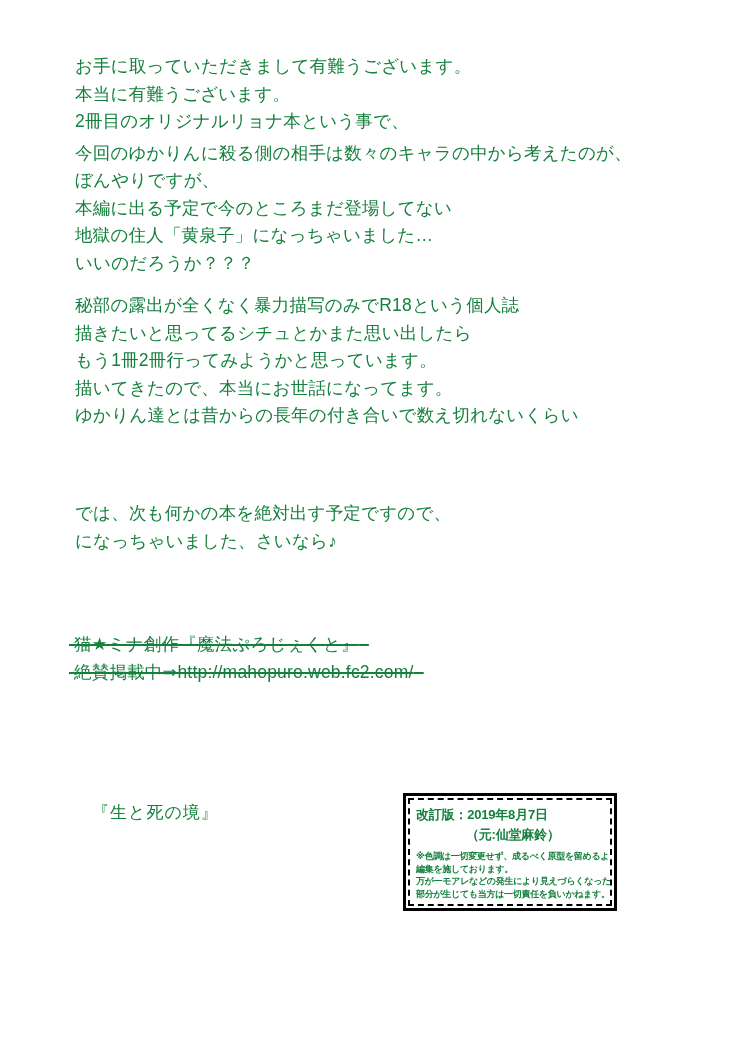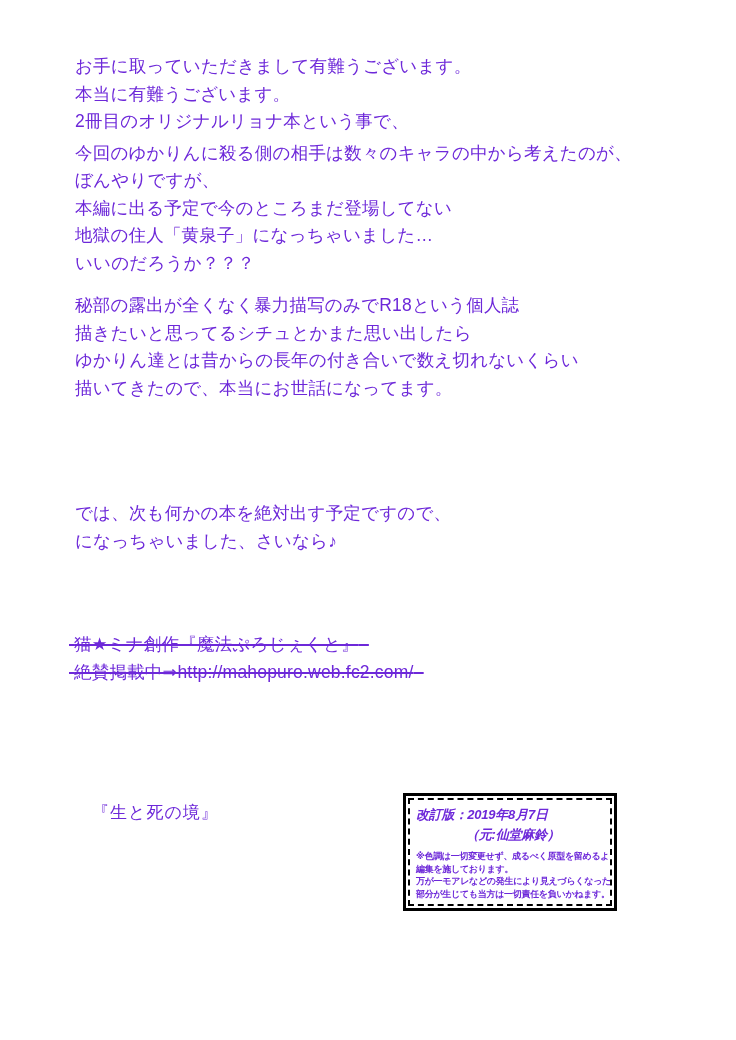--- a/index.html
+++ b/index.html
@@ -5,21 +5,21 @@
   html, body {
     margin: 0;
     padding: 0;
     background: #ffffff;
   }
   .page {
     position: relative;
     width: 736px;
     height: 1040px;
     background: #ffffff;
-    color: #6d28d9;
+    color: #15803d;
     font-family: "Liberation Sans", "DejaVu Sans", sans-serif;
     overflow: hidden;
   }
   .blk {
     position: absolute;
     font-size: 17.5px;
     line-height: 27.5px;
     letter-spacing: 0.2px;
     white-space: nowrap;
   }
@@ -63,21 +63,20 @@
     margin: 2px;
     padding: 5px 4px 4px 6px;
     overflow: hidden;
   }
   .rev-line {
     font-weight: bold;
     font-size: 13px;
     line-height: 20px;
     letter-spacing: -0.2px;
     white-space: nowrap;
-    font-style: italic;
   }
   .rev-orig { padding-left: 50px; }
   .rev-notes {
     margin-top: 5px;
     font-weight: bold;
     font-size: 9px;
     line-height: 12.5px;
     letter-spacing: -0.3px;
     white-space: nowrap;
   }
@@ -94,22 +93,23 @@
     <div class="line">今回のゆかりんに殺る側の相手は数々のキャラの中から考えたのが、</div>
     <div class="line">ぼんやりですが、</div>
     <div class="line">本編に出る予定で今のところまだ登場してない</div>
     <div class="line">地獄の住人「黄泉子」になっちゃいました…</div>
     <div class="line">いいのだろうか？？？</div>
   </div>
 
   <div class="blk" id="paragraph2">
     <div class="line">秘部の露出が全くなく暴力描写のみでR18という個人誌</div>
     <div class="line">描きたいと思ってるシチュとかまた思い出したら</div>
+    <div class="line">もう1冊2冊行ってみようかと思っています。</div>
+    <div class="line">描いてきたので、本当にお世話になってます。</div>
     <div class="line">ゆかりん達とは昔からの長年の付き合いで数え切れないくらい</div>
-    <div class="line">描いてきたので、本当にお世話になってます。</div>
   </div>
 
   <div class="blk" id="paragraph3">
     <div class="line">では、次も何かの本を絶対出す予定ですので、</div>
     <div class="line">になっちゃいました、さいなら♪</div>
   </div>
 
   <div class="blk" id="promo-block">
     <div class="line"><span class="strike">猫★ミナ創作『魔法ぷろじぇくと』</span></div>
     <div class="line"><span class="strike">絶賛掲載中⇒http://mahopuro.web.fc2.com/</span></div>

